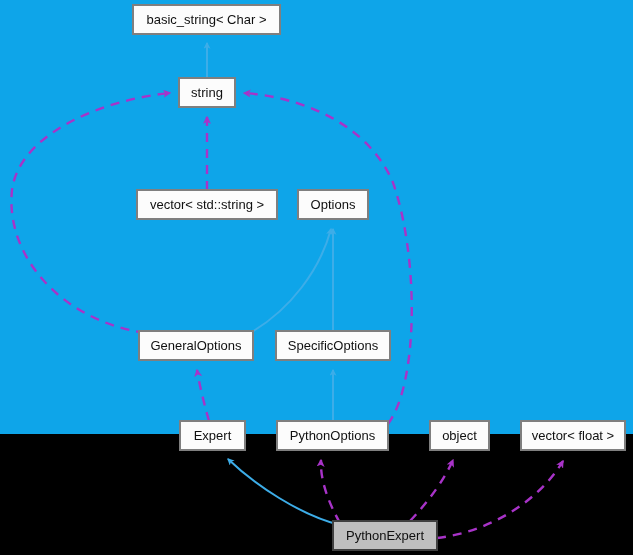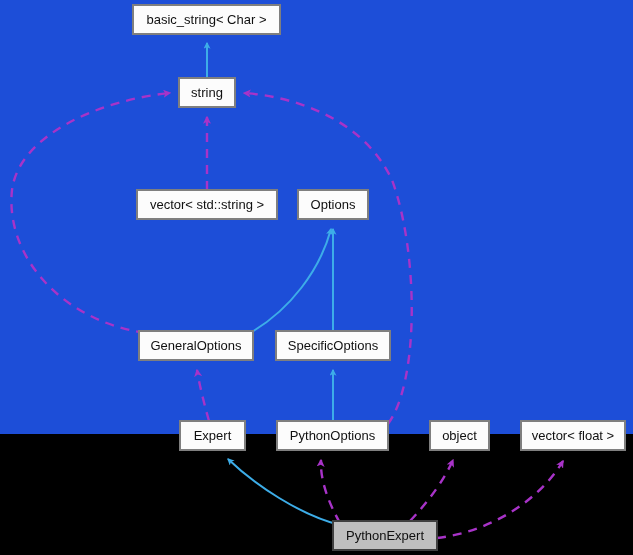--- a/index.html
+++ b/index.html
@@ -10,21 +10,21 @@
   body {
     width: 633px;
     height: 555px;
     overflow: hidden;
     font-family: "Liberation Sans", sans-serif;
   }
   #diagram-root {
     position: relative;
     width: 633px;
     height: 434px;
-    background: #1d4ed8;
+    background: #0ea5e9;
   }
   svg.graph-layer {
     position: absolute;
     top: 0;
     left: 0;
     width: 633px;
     height: 555px;
     display: block;
   }
   .node-label {

